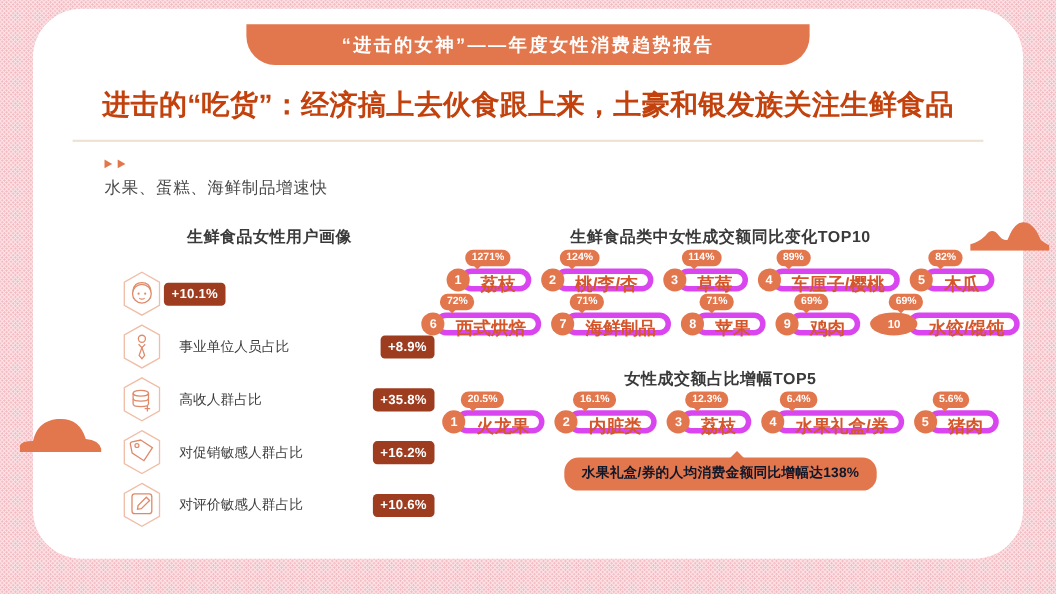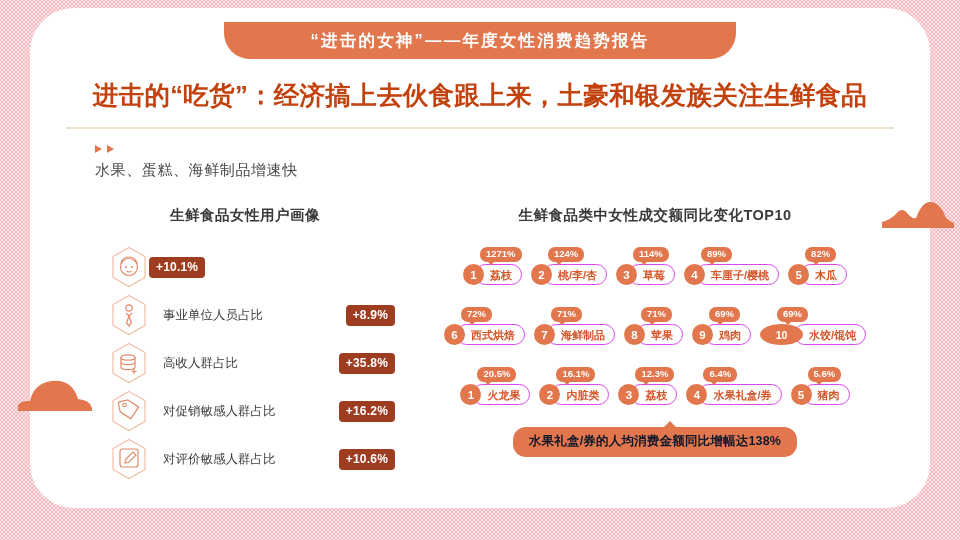--- a/index.html
+++ b/index.html
@@ -185,21 +185,21 @@
     left: 420px;
     top: 206px;
     width: 470px;
     z-index: 5;
   }
   .rank-row {
     display: flex;
     align-items: flex-end;
     justify-content: center;
     gap: 9px;
-    margin-top: 22px;
+    margin-top: 2px;
   }
   .rank-item {
     position: relative;
     display: flex;
     align-items: center;
     padding-top: 17px;
   }
   .rank-circle {
     width: 21px;
     height: 21px;
@@ -213,25 +213,25 @@
     justify-content: center;
     position: relative;
     z-index: 2;
     flex: 0 0 auto;
   }
   .rank-circle.wide {
     width: 43px;
     font-size: 10.5px;
   }
   .rank-pill {
-    border: 1px solid #d946ef;
+    border: 5px solid #d946ef;
     border-radius: 11px;
     background: #ffffff;
     color: #d4562a;
-    font-size: 11px;
+    font-size: 16px;
     font-weight: bold;
     height: 21px;
     line-height: 21px;
     padding: 0 9px 0 14px;
     margin-left: -9px;
     white-space: nowrap;
     box-sizing: border-box;
     text-align: right;
   }
   .pct-bubble {
@@ -427,20 +427,21 @@
         <span class="rank-circle">9</span>
         <span class="rank-pill">鸡肉</span>
       </div>
       <div class="rank-item">
         <span class="pct-bubble">69%</span>
         <span class="rank-circle wide">10</span>
         <span class="rank-pill">水饺/馄饨</span>
       </div>
     </div>
 
+  <div class="panel-title panel-title-2">女性成交额占比增幅TOP5</div>
   <div class="rank-row" id="top5-row">
       <div class="rank-item">
         <span class="pct-bubble">20.5%</span>
         <span class="rank-circle">1</span>
         <span class="rank-pill">火龙果</span>
       </div>
       <div class="rank-item">
         <span class="pct-bubble">16.1%</span>
         <span class="rank-circle">2</span>
         <span class="rank-pill">内脏类</span>

